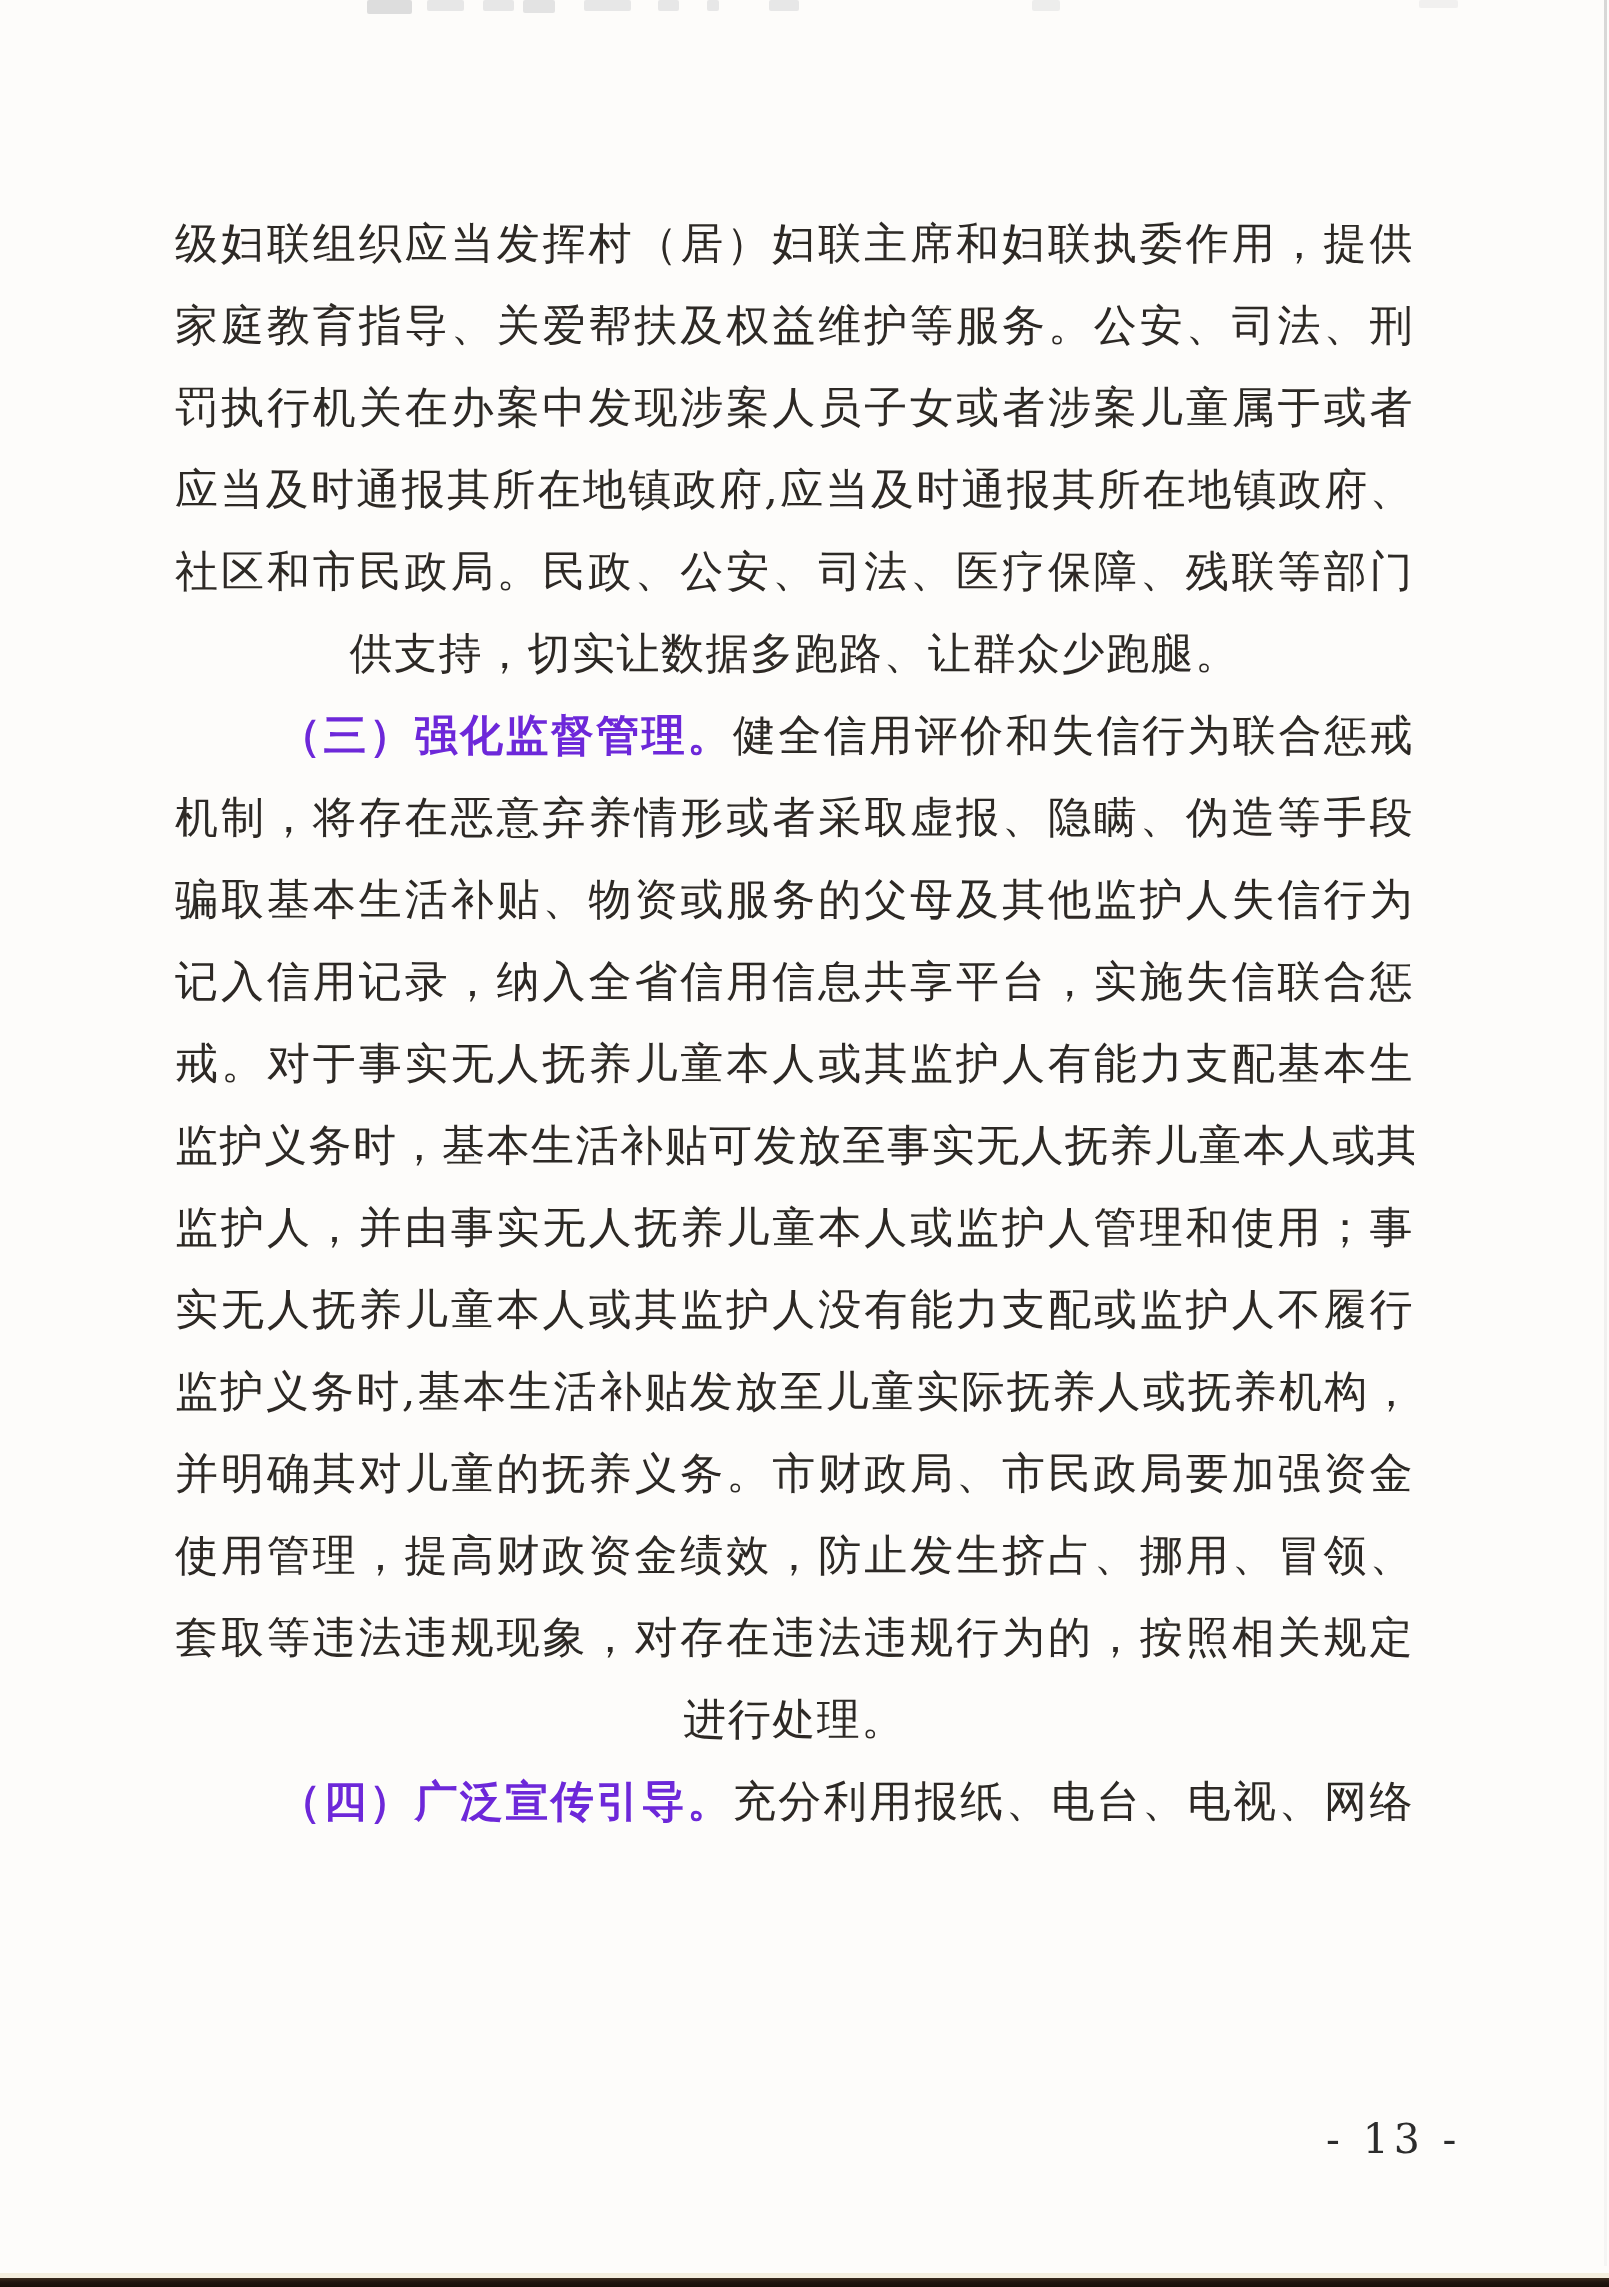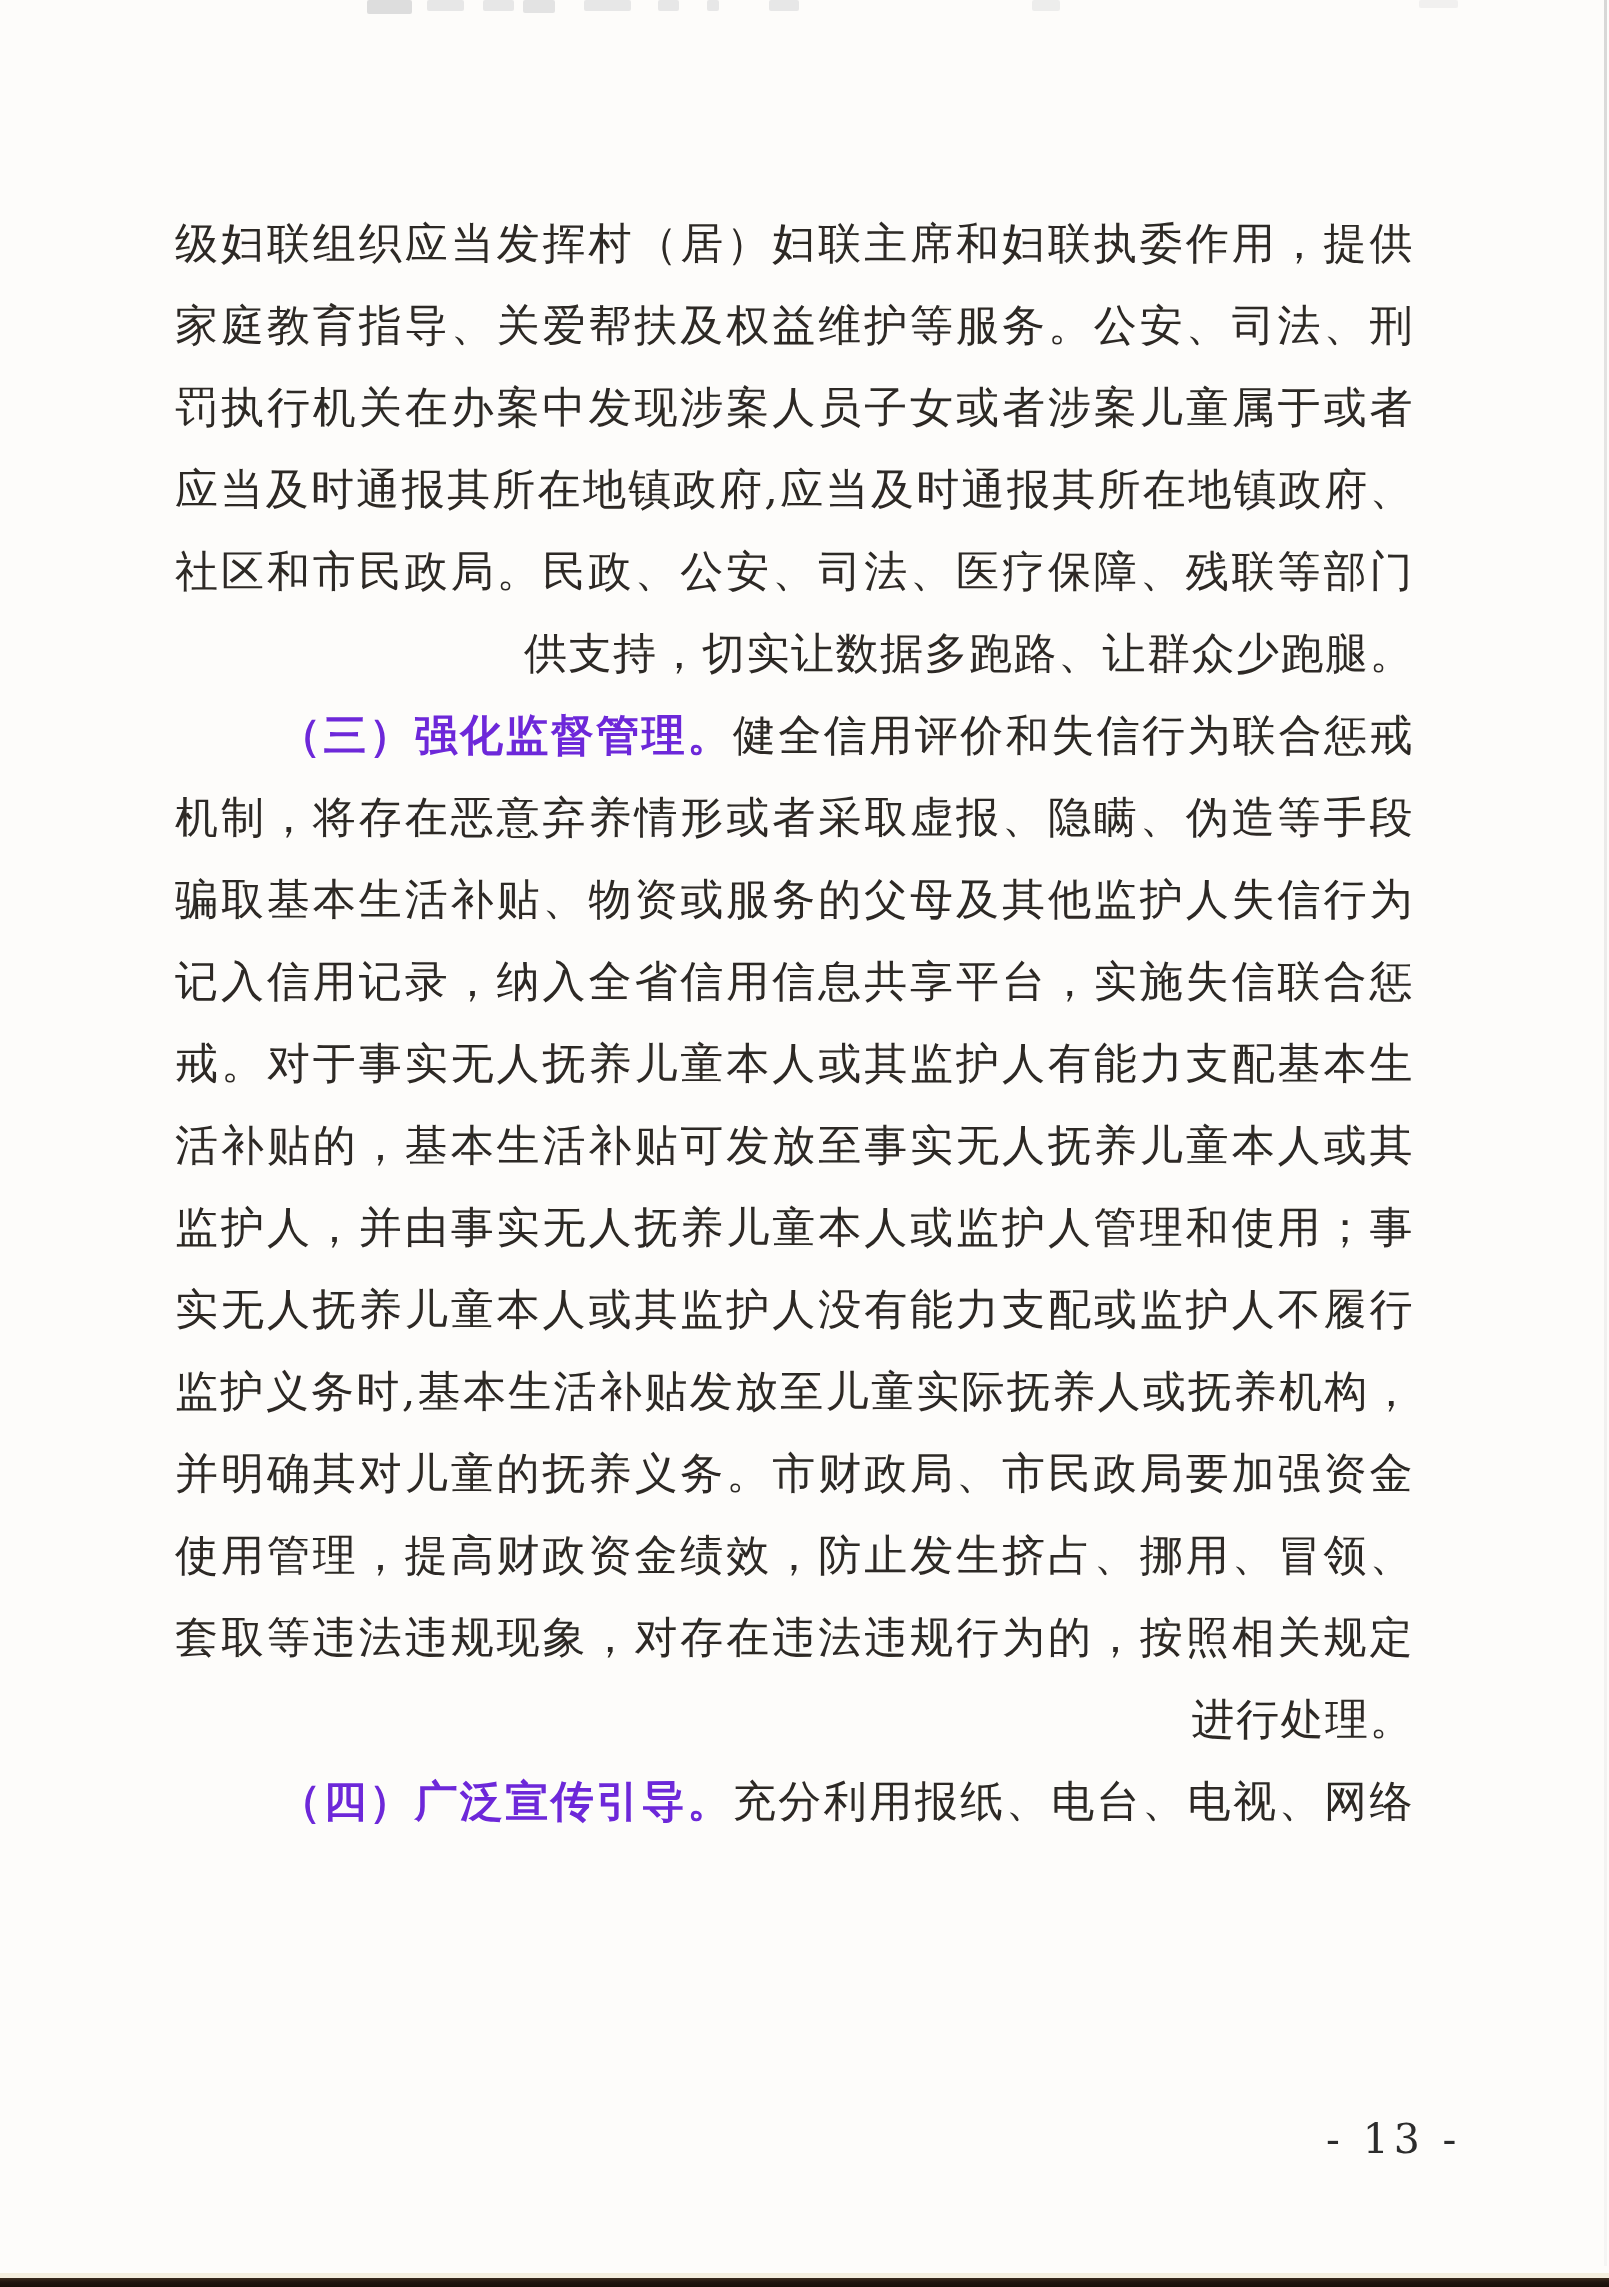--- a/index.html
+++ b/index.html
@@ -30,21 +30,21 @@
     height: 82px;
     line-height: 82px;
     overflow: hidden;
     white-space: nowrap;
     text-align: justify;
     text-align-last: justify;
     text-justify: inter-character;
     word-break: break-all;
   }
   .line.end {
-    text-align: right;
+    text-align: center;
     text-align-last: auto;
   }
   .line.indent {
     text-indent: 103px;
   }
   .bold-run {
     font-weight: 700;
     color: #6d28d9;
   }
 
@@ -128,21 +128,21 @@
     <div class="line"><span>家庭教育指导、关爱帮扶及权益维护等服务。公安、司法、刑</span></div>
     <div class="line"><span>罚执行机关在办案中发现涉案人员子女或者涉案儿童属于或者</span></div>
     <div class="line"><span>应当及时通报其所在地镇政府,应当及时通报其所在地镇政府、</span></div>
     <div class="line"><span>社区和市民政局。民政、公安、司法、医疗保障、残联等部门</span></div>
     <div class="line end"><span>供支持，切实让数据多跑路、让群众少跑腿。</span></div>
     <div class="line indent"><span class="bold-run">（三）强化监督管理。</span><span>健全信用评价和失信行为联合惩戒</span></div>
     <div class="line"><span>机制，将存在恶意弃养情形或者采取虚报、隐瞒、伪造等手段</span></div>
     <div class="line"><span>骗取基本生活补贴、物资或服务的父母及其他监护人失信行为</span></div>
     <div class="line"><span>记入信用记录，纳入全省信用信息共享平台，实施失信联合惩</span></div>
     <div class="line"><span>戒。对于事实无人抚养儿童本人或其监护人有能力支配基本生</span></div>
-    <div class="line"><span>活补贴的，基本生活补贴可发放至事实无人抚养儿童本人或其</span></div>
+    <div class="line"><span>监护义务时，基本生活补贴可发放至事实无人抚养儿童本人或其</span></div>
     <div class="line"><span>监护人，并由事实无人抚养儿童本人或监护人管理和使用；事</span></div>
     <div class="line"><span>实无人抚养儿童本人或其监护人没有能力支配或监护人不履行</span></div>
     <div class="line"><span>监护义务时,基本生活补贴发放至儿童实际抚养人或抚养机构，</span></div>
     <div class="line"><span>并明确其对儿童的抚养义务。市财政局、市民政局要加强资金</span></div>
     <div class="line"><span>使用管理，提高财政资金绩效，防止发生挤占、挪用、冒领、</span></div>
     <div class="line"><span>套取等违法违规现象，对存在违法违规行为的，按照相关规定</span></div>
     <div class="line end"><span>进行处理。</span></div>
     <div class="line indent"><span class="bold-run">（四）广泛宣传引导。</span><span>充分利用报纸、电台、电视、网络</span></div>
   </main>
 

